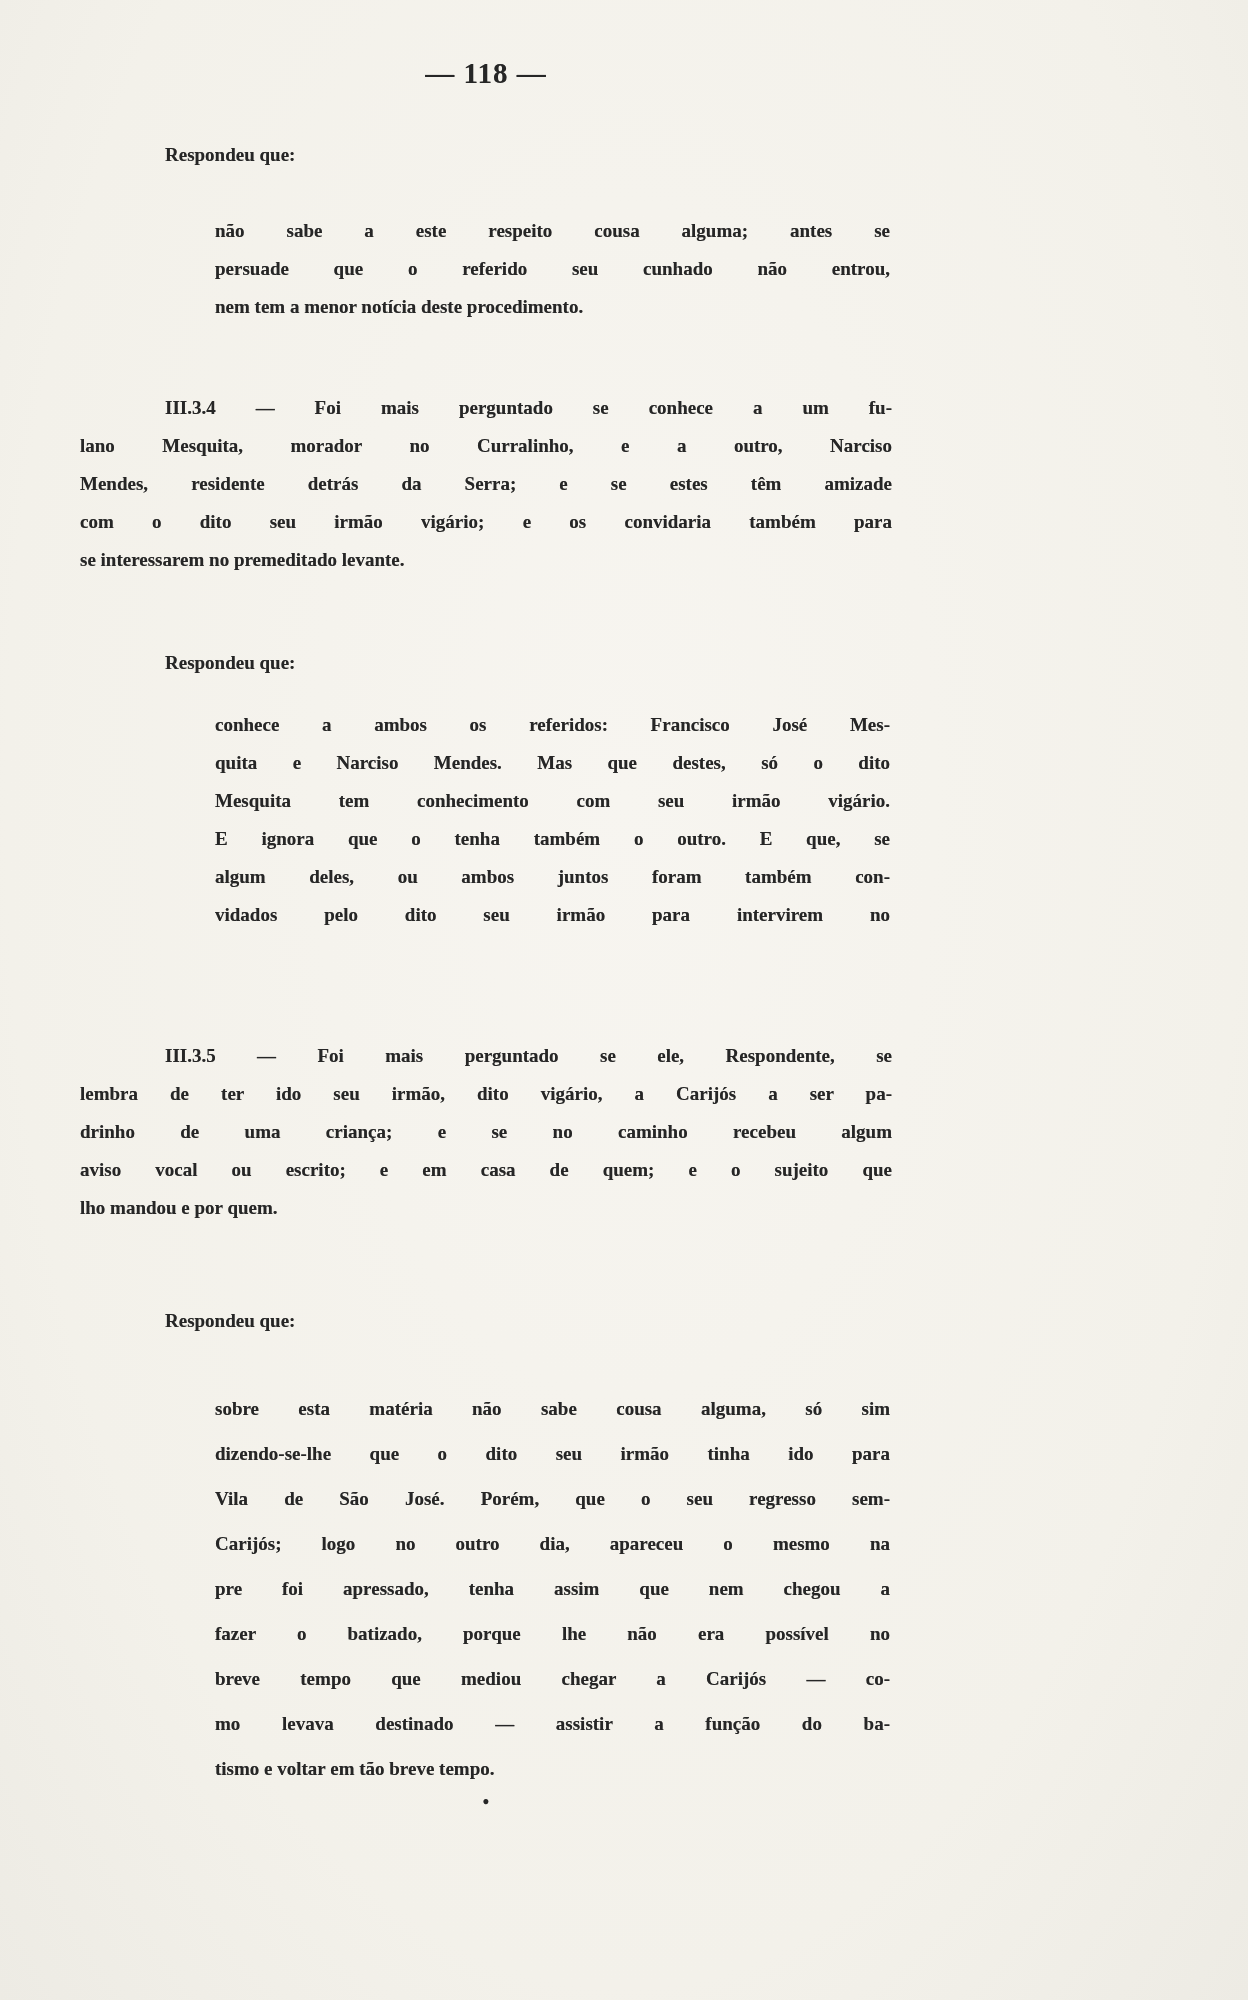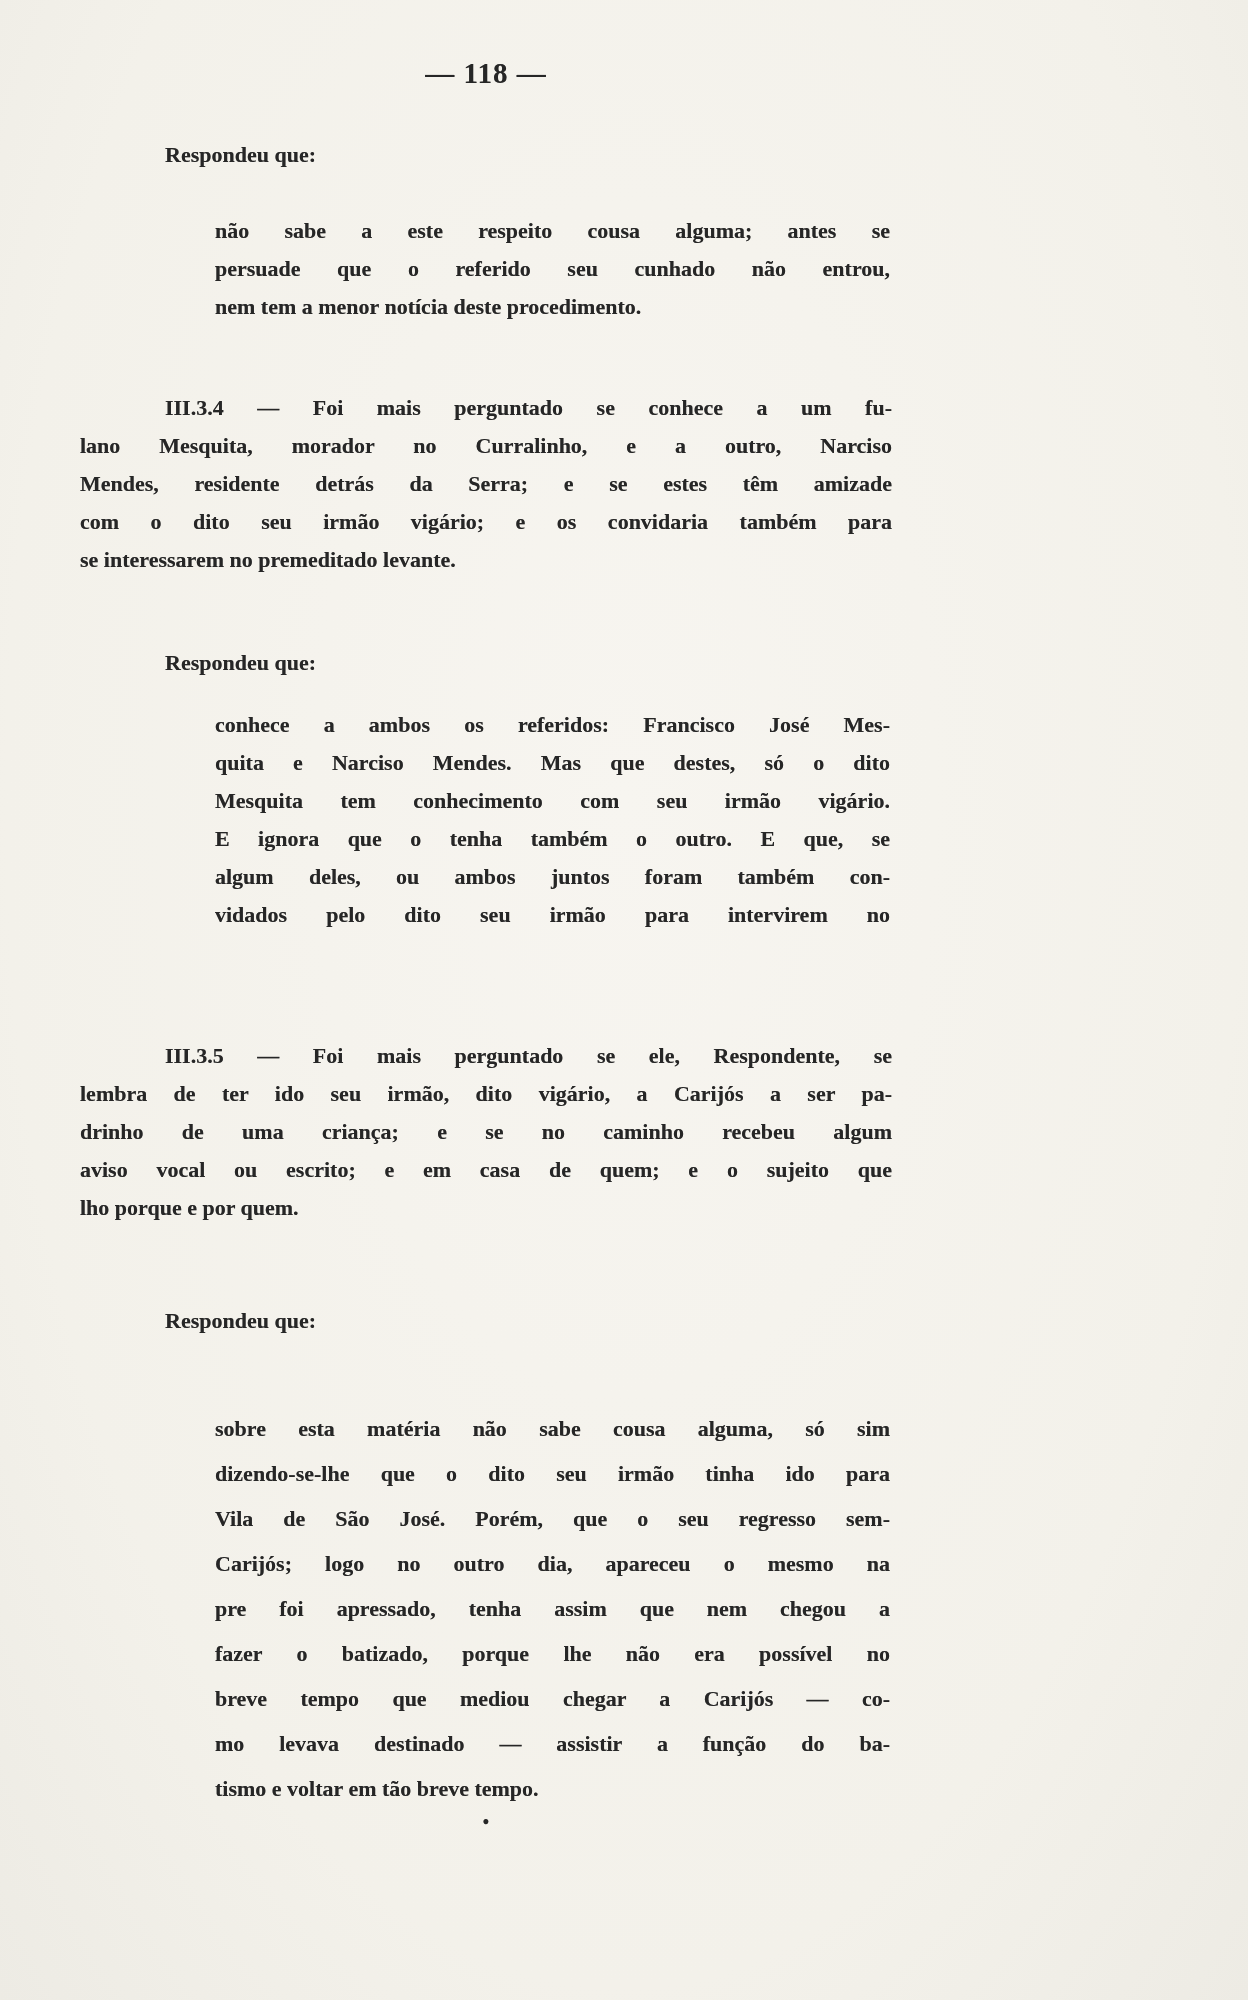--- a/index.html
+++ b/index.html
@@ -21,39 +21,39 @@
     top: 56px;
     width: 812px;
   }
   .page-number {
     text-align: center;
     font-size: 29px;
     line-height: 34px;
     letter-spacing: 1px;
   }
   .line {
-    font-size: 22px;
+    font-size: 19px;
     line-height: 38px;
   }
   .just {
     text-align: justify;
     text-align-last: justify;
   }
   .indent { text-indent: 85px; }
   .sec-label    { margin-left: 85px; }
   .sec-response { margin-left: 135px; width: 675px; }
   .sec-paragraph{ width: 812px; }
   .sec-0 { margin-top: 46px; }
   .sec-1 { margin-top: 38px; }
   .sec-2 { margin-top: 63px; }
   .sec-3 { margin-top: 65px; }
   .sec-4 { margin-top: 24px; }
   .sec-5 { margin-top: 103px; }
   .sec-6 { margin-top: 75px; }
-  .sec-7 { margin-top: 66px; }
+  .sec-7 { margin-top: 46px; }
   .sec-7 .line { line-height: 45px; }
   .end-dot {
     margin-top: 2px;
     text-align: center;
     font-size: 18px;
     line-height: 18px;
   }
 </style>
 </head>
 <body>
@@ -87,21 +87,21 @@
           <div class="line just">Mesquita tem conhecimento com seu irmão vigário.</div>
           <div class="line just">E ignora que o tenha também o outro. E que, se</div>
           <div class="line just">algum deles, ou ambos juntos foram também con-</div>
           <div class="line just">vidados pelo dito seu irmão para intervirem no</div>
         </div>
         <div class="section sec-paragraph sec-5">
           <div class="line just indent">III.3.5 — Foi mais perguntado se ele, Respondente, se</div>
           <div class="line just">lembra de ter ido seu irmão, dito vigário, a Carijós a ser pa-</div>
           <div class="line just">drinho de uma criança; e se no caminho recebeu algum</div>
           <div class="line just">aviso vocal ou escrito; e em casa de quem; e o sujeito que</div>
-          <div class="line">lho porque e por quem.</div>
+          <div class="line">lho mandou e por quem.</div>
         </div>
         <div class="section sec-label sec-6">
           <div class="line">Respondeu que:</div>
         </div>
         <div class="section sec-response sec-7">
           <div class="line just">sobre esta matéria não sabe cousa alguma, só sim</div>
           <div class="line just">dizendo-se-lhe que o dito seu irmão tinha ido para</div>
           <div class="line just">Vila de São José. Porém, que o seu regresso sem-</div>
           <div class="line just">Carijós; logo no outro dia, apareceu o mesmo na</div>
           <div class="line just">pre foi apressado, tenha assim que nem chegou a</div>

